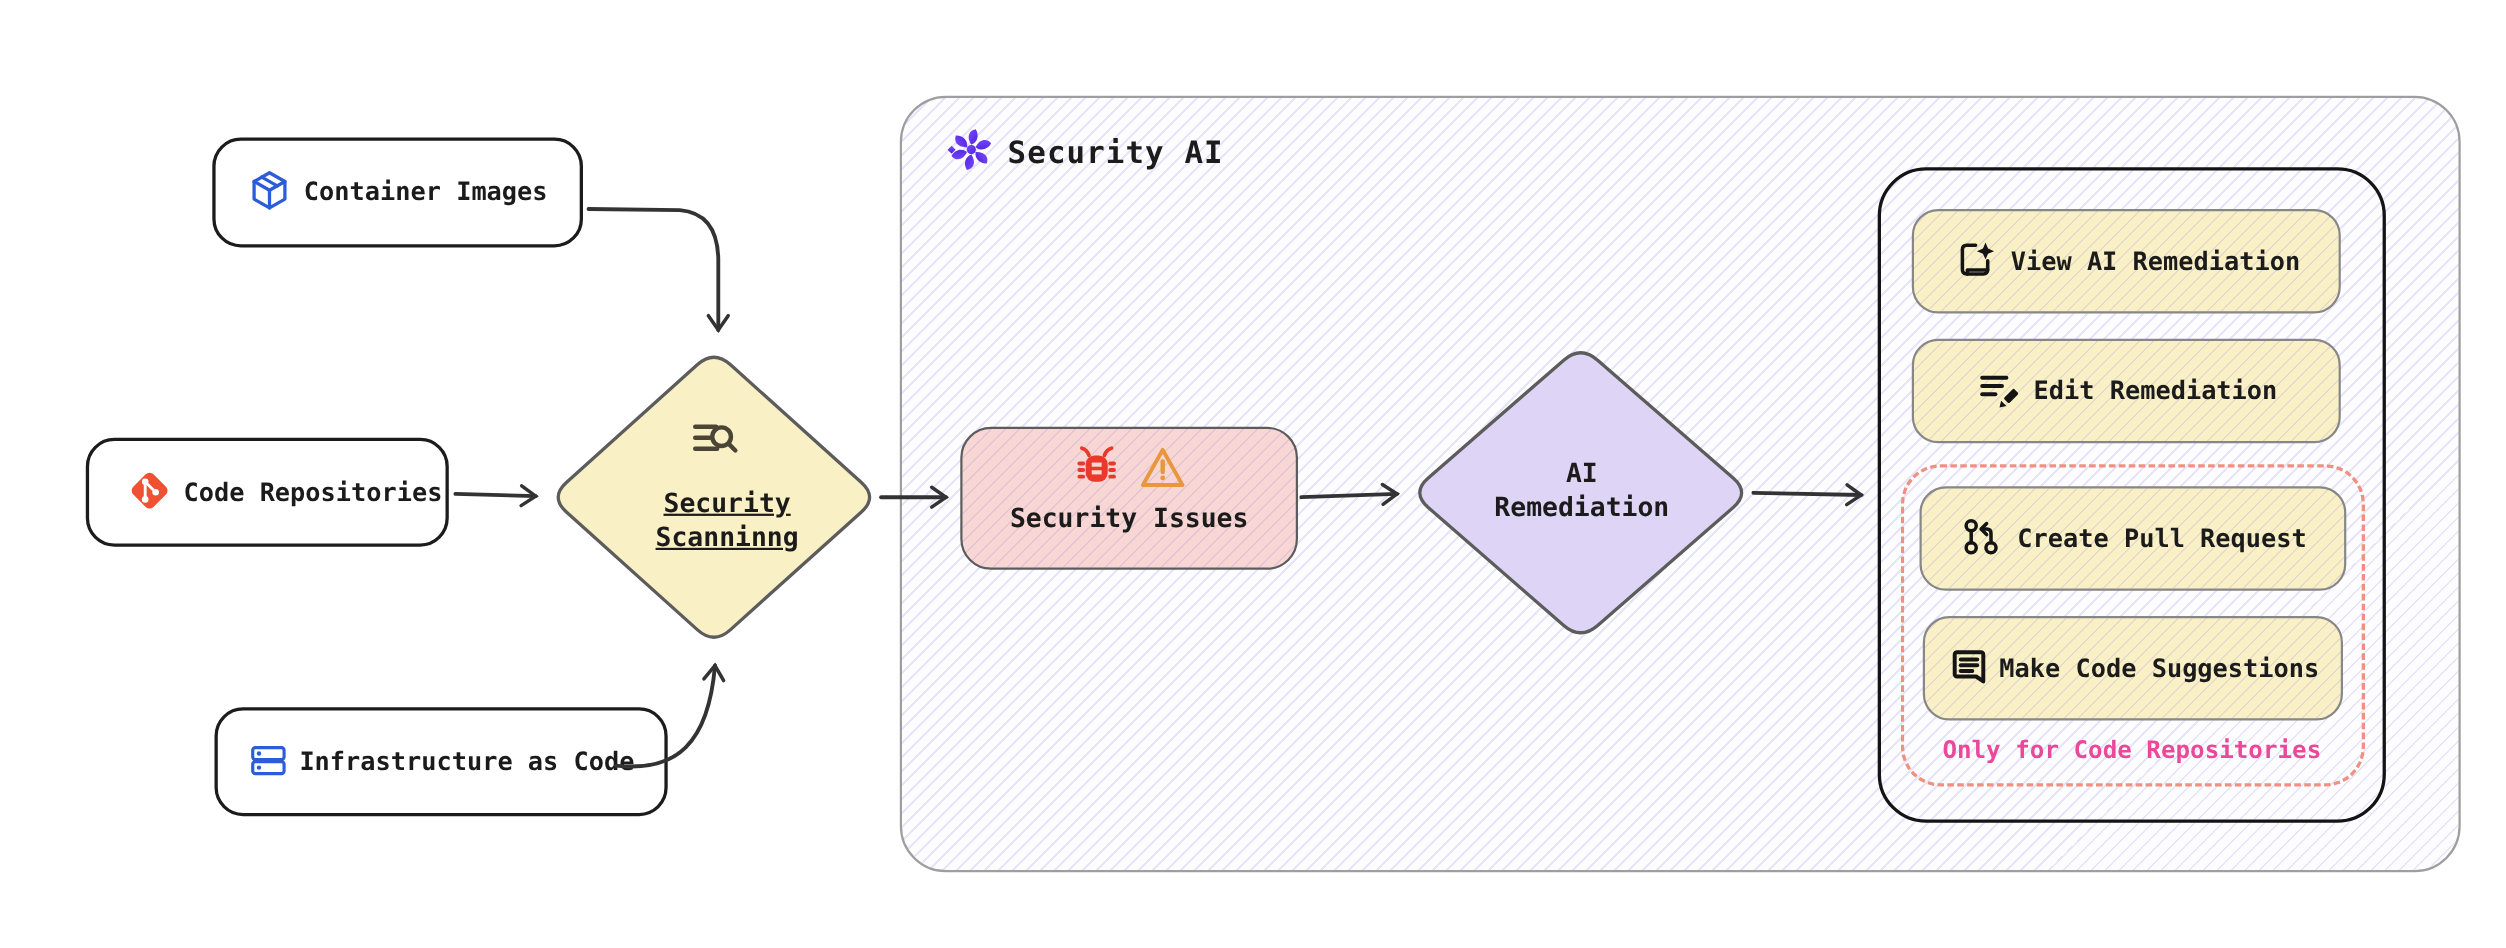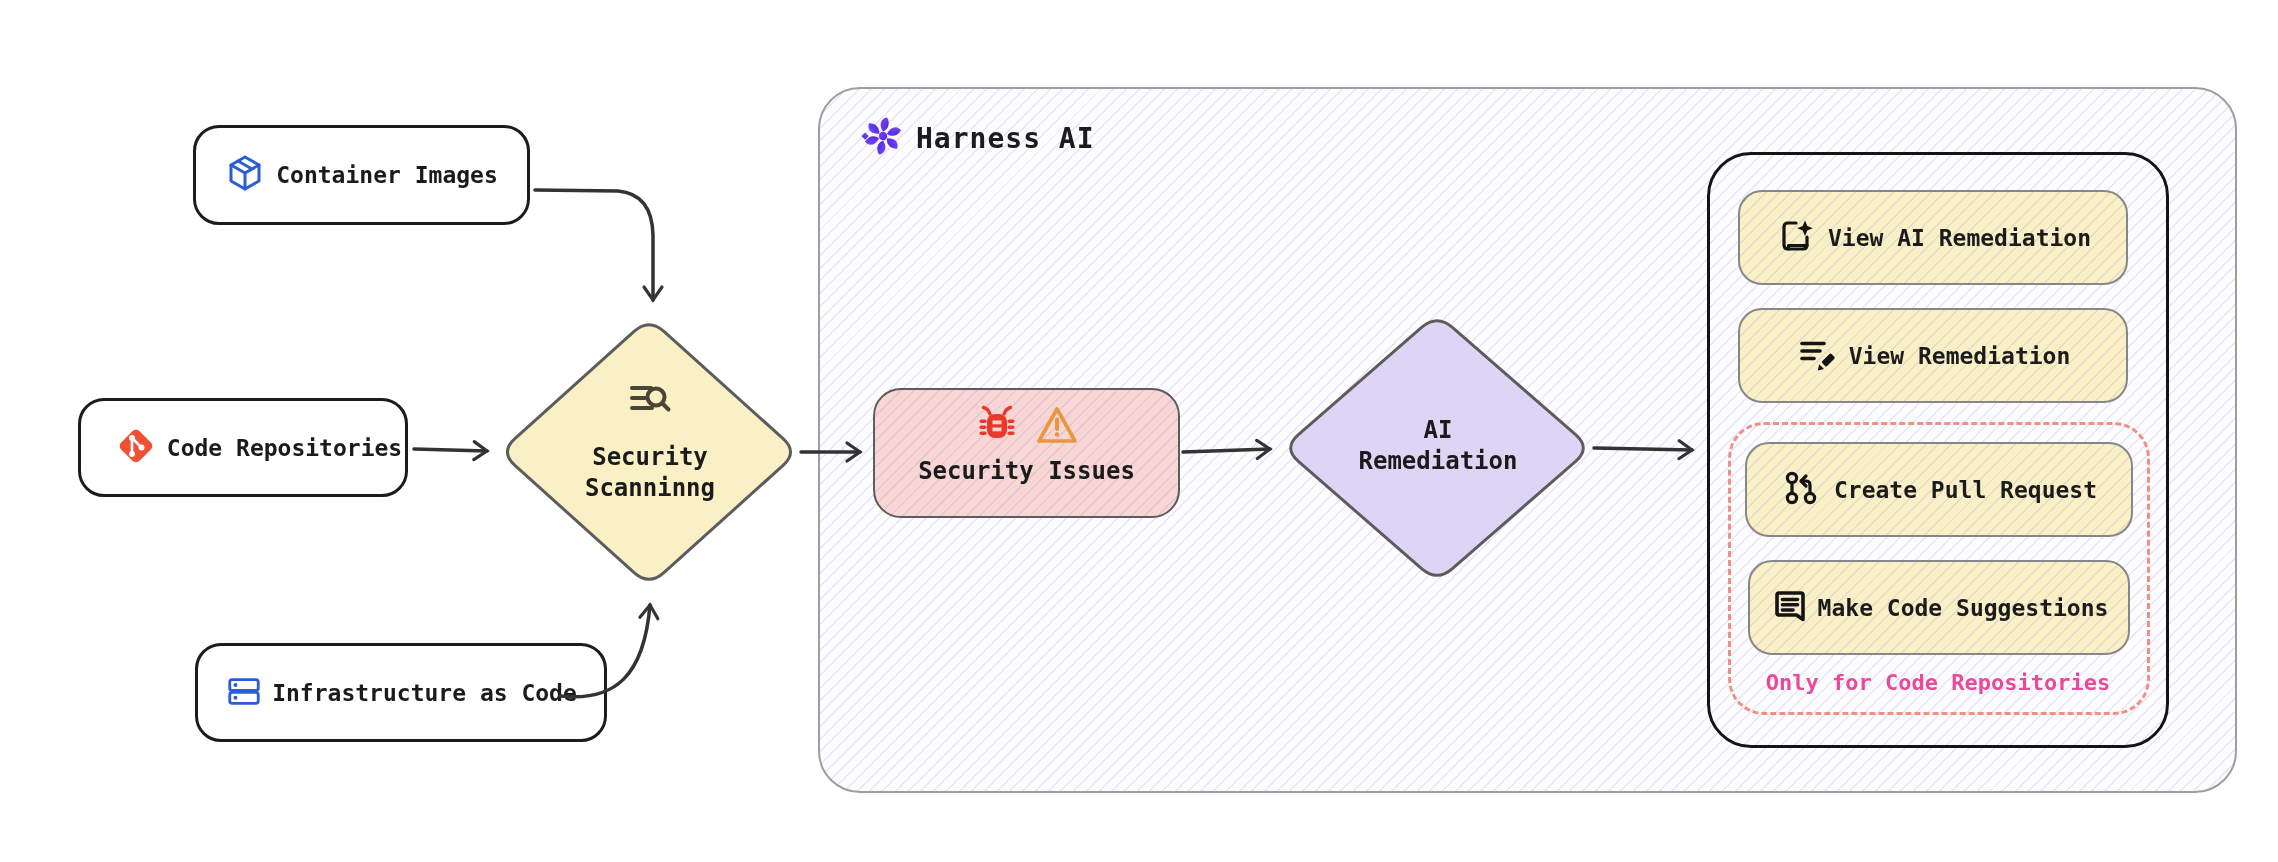--- a/index.html
+++ b/index.html
@@ -46,21 +46,21 @@
             <path d="M22 17.5 C17.5 11 19.5 4.5 26 3.5 C29.5 9 27.5 15.5 22 17.5 Z" transform="rotate(120 22 22)"></path>
             <path d="M22 17.5 C17.5 11 19.5 4.5 26 3.5 C29.5 9 27.5 15.5 22 17.5 Z" transform="rotate(180 22 22)"></path>
             <path d="M22 17.5 C17.5 11 19.5 4.5 26 3.5 C29.5 9 27.5 15.5 22 17.5 Z" transform="rotate(240 22 22)"></path>
             <path d="M22 17.5 C17.5 11 19.5 4.5 26 3.5 C29.5 9 27.5 15.5 22 17.5 Z" transform="rotate(300 22 22)"></path>
           </g>
           <circle cx="22" cy="22" r="4.2"></circle>
           <rect x="1.5" y="19.5" width="5.2" height="5.2" transform="rotate(45 4.1 22.1)"></rect>
         </g>
       </svg>
     </span>
-    <span class="t">Harness AI</span>
+    <span class="t">Security AI</span>
   </div>
 
   <div class="abs node" style="left:193px;top:125px;width:337px;height:100px;">
     <span>
       <svg width="40" height="40" viewBox="0 0 40 40" fill="none" stroke="#2B5CD9" stroke-width="3" stroke-linejoin="round" stroke-linecap="round">
         <path d="M20 4 L34 12 V28 L20 36 L6 28 V12 Z"></path>
         <path d="M6 12 L20 20 L34 12"></path>
         <path d="M20 20 V36"></path>
         <path d="M13 8 L27 16"></path>
       </svg>
@@ -143,21 +143,21 @@
       <svg width="40" height="40" viewBox="0 0 40 40" fill="none" stroke="#141414" stroke-width="3.6" stroke-linecap="round">
         <path d="M6 9.5 H28"></path>
         <path d="M6 17 H24"></path>
         <path d="M6 24.5 H18"></path>
         <g transform="rotate(45 29 29)" stroke="none" fill="#141414">
           <rect x="25.8" y="18" width="6.8" height="13" rx="1.5"></rect>
           <path d="M25.8 34 L29.2 39.5 L32.6 34 Z"></path>
         </g>
       </svg>
     </span>
-    <span class="t">View Remediation</span>
+    <span class="t">Edit Remediation</span>
   </div>
 
   <div class="abs pill hatch" style="left:1745px;top:442px;width:388px;height:95px;">
     <span>
       <svg width="40" height="40" viewBox="0 0 40 40" fill="none" stroke="#141414" stroke-width="3.2" stroke-linecap="round" stroke-linejoin="round">
         <circle cx="11" cy="10" r="4.6"></circle>
         <path d="M11 14.6 V25.4"></path>
         <circle cx="11" cy="30" r="4.6"></circle>
         <circle cx="29" cy="30" r="4.6"></circle>
         <path d="M29 25.4 V17 Q29 13 25 13 H20.5"></path>
@@ -204,17 +204,17 @@
 
   <div class="abs" style="left:621px;top:372px;width:56px;height:56px;">
     <svg width="56" height="56" viewBox="0 0 56 56" fill="none" stroke="#4A4534" stroke-width="4" stroke-linecap="round">
       <path d="M11 16 H30"></path>
       <path d="M11 26 H24"></path>
       <path d="M11 36 H31"></path>
       <circle cx="35" cy="25" r="8.5"></circle>
       <path d="M41.5 31.5 L47.5 37.5"></path>
     </svg>
   </div>
-  <div class="abs dtext" style="left:500px;top:442px;width:300px;"><span>Security</span><br><span>Scanninng</span></div>
+  <div class="abs dtext" style="left:511px;top:442px;width:300px;text-decoration:underline;"><span>Security</span><br><span>Scanninng</span></div>
 
   <div class="abs dtext" style="left:1285px;top:415px;width:306px;"><span>AI</span><br><span>Remediation</span></div>
 
 </div>
 
 </body></html>

